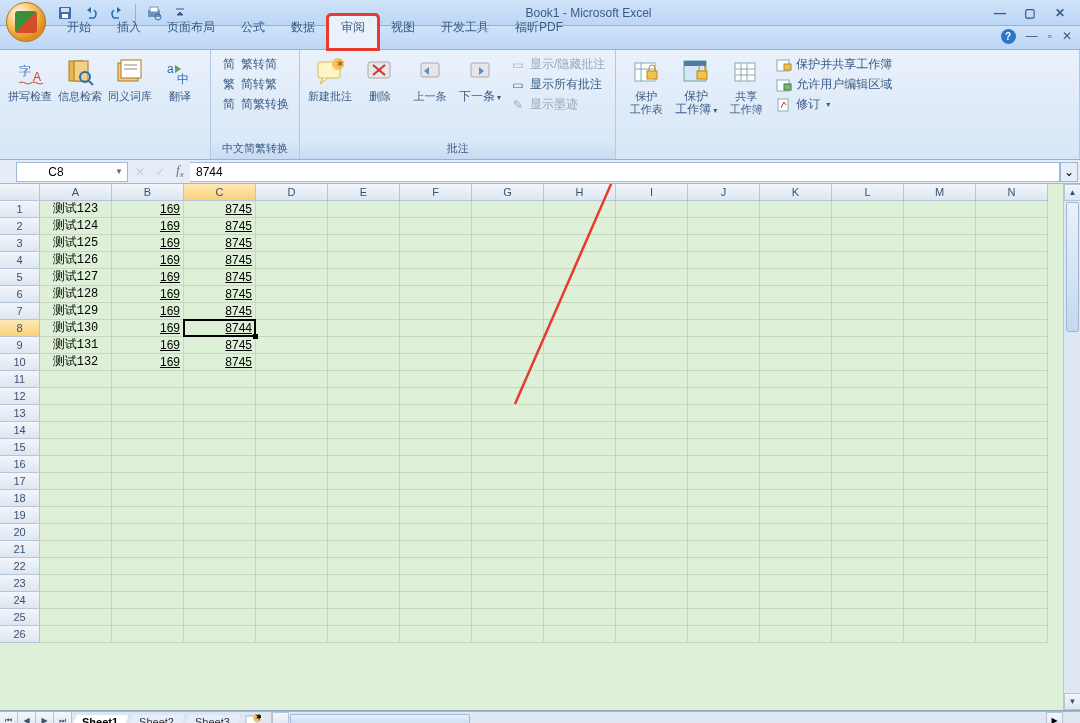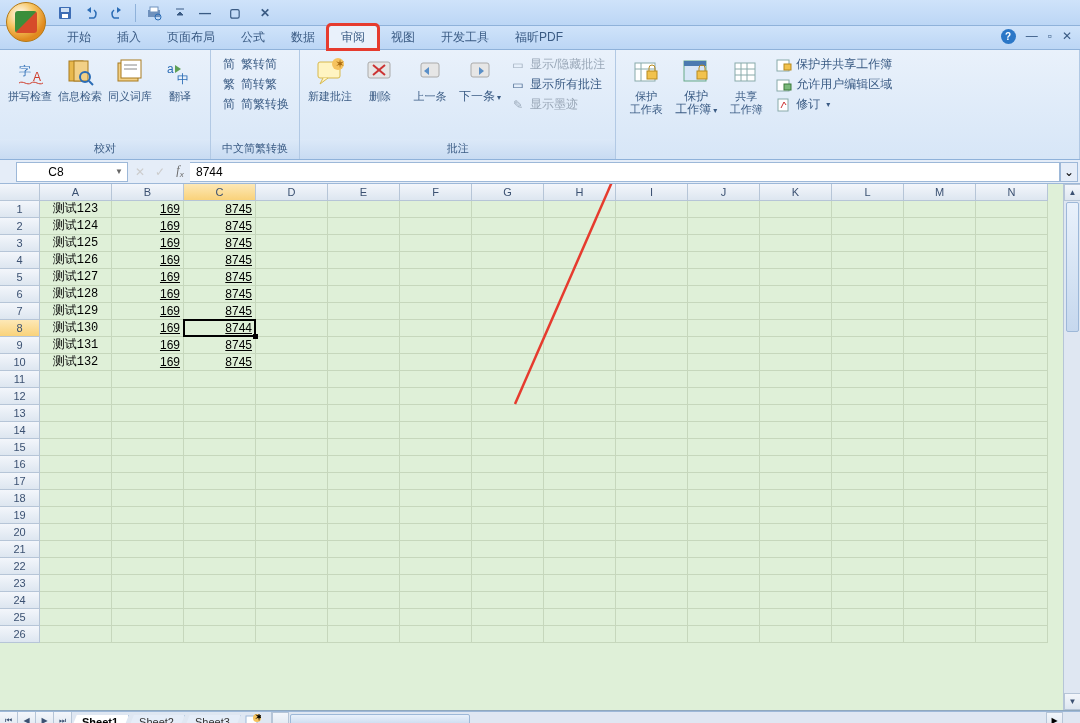--- a/index.html
+++ b/index.html
@@ -11,21 +11,21 @@
 .office-btn::after{content:"";width:22px;height:22px;background:linear-gradient(135deg,#3b8e3b 0 49%,#d64b2a 51% 100%);border-radius:3px;}
 .qat { margin-left: 54px; display: flex; align-items: center; gap: 4px; }
 .qat-btn { width: 22px; height: 22px; display:flex;align-items:center;justify-content:center; border-radius:3px; }
 .qat-sep{width:1px;height:18px;background:#8fb2da;margin:0 3px;}
 .title-text { flex:1; text-align:center; color:#3a5b84; font-size:12px; }
 .winctl { display:flex; gap:2px; margin-right:6px; }
 .winctl span{ width:28px; height:16px; display:flex;align-items:center;justify-content:center; color:#3a5b84; font-weight:bold; border-radius:2px;}
 
 
 .tabs { height: 24px; background: linear-gradient(#cfe3fa, #bcd6f5); display:flex; align-items:flex-end; padding-left:54px; border-bottom:1px solid #8fb2da; position:relative;}
-.tab { padding: 3px 12px 3px; color:#3a5b84; cursor:default; border:1px solid transparent; border-bottom:none;}
+.tab { padding: 3px 12px 13px; color:#3a5b84; cursor:default; border:1px solid transparent; border-bottom:none;}
 .tab.active { background:#e9f1fb; border-color:#8fb2da; border-radius:3px 3px 0 0;}
 .tab.highlight { outline:3px solid #e63b2e; outline-offset:-1px; }
 .tabs-right{position:absolute;right:8px;top:3px;display:flex;gap:10px;color:#3a5b84;}
 .help-icon{width:15px;height:15px;border-radius:50%;background:#2b77c7;color:#fff;display:flex;align-items:center;justify-content:center;font-size:10px;font-weight:bold;}
 
 
 .ribbon { height: 110px; background: linear-gradient(#e9f1fb, #d7e6f7); border-bottom:1px solid #8fb2da; display:flex; }
 .group { border-right:1px solid #b2c9e4; display:flex; flex-direction:column; }
 .group-body{ flex:1; display:flex; align-items:flex-start; padding:4px 6px; gap:2px;}
 .group-label{ text-align:center; color:#3a5b84; padding:2px 0 3px; background:linear-gradient(#dce9f8,#c8dbf2); font-size:11px;}
@@ -121,20 +121,21 @@
           <rect x="4" y="2" width="8" height="5" fill="#fff" stroke="#6f91bd"></rect>
           <circle cx="12" cy="12" r="3" fill="none" stroke="#2b6cb5"></circle>
         </svg>
       </div>
     <div class="qat-btn">
         <svg width="10" height="10">
           <path d="M1 1h8M5 4l-3 3h6z" stroke="#3a5b84" fill="#3a5b84"></path>
         </svg>
       </div>
   </div>
+  <div class="title-text">Book1 - Microsoft Excel</div>
   <div class="winctl">
     <span>—</span>
     <span>▢</span>
     <span>✕</span>
   </div>
 </div>
 
 <div class="tabs">
 
   <div class="tab">开始</div>
@@ -193,21 +194,20 @@
         <span class="ico">
             <svg width="30" height="30">
               <text x="2" y="16" font-size="13" fill="#2b6cb5">a</text>
               <text x="12" y="26" font-size="15" fill="#2b6cb5">中</text>
               <path d="M10 8l6 4-6 4" fill="#5fa055"></path>
             </svg>
           </span>
         <span class="lbl">翻译</span>
       </div>
     </div>
-    <div class="group-label">校对</div>
   </div>
 
   <div class="group">
     <div class="group-body">
       <div class="small-list">
         <div class="small-btn">
             <span class="sico">简</span>
             <span>繁转简</span>
           </div>
         <div class="small-btn">

